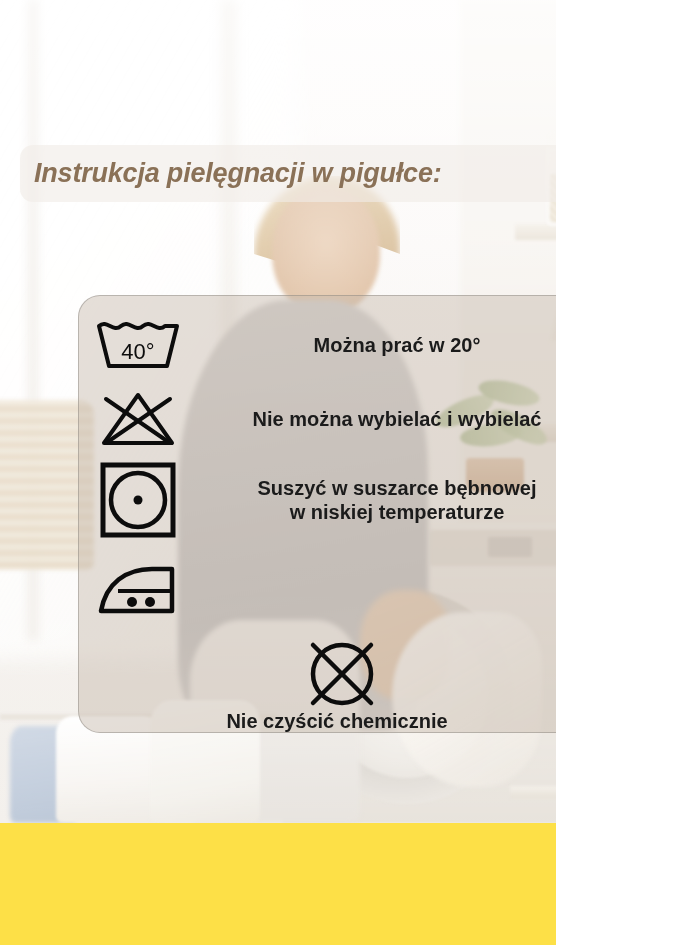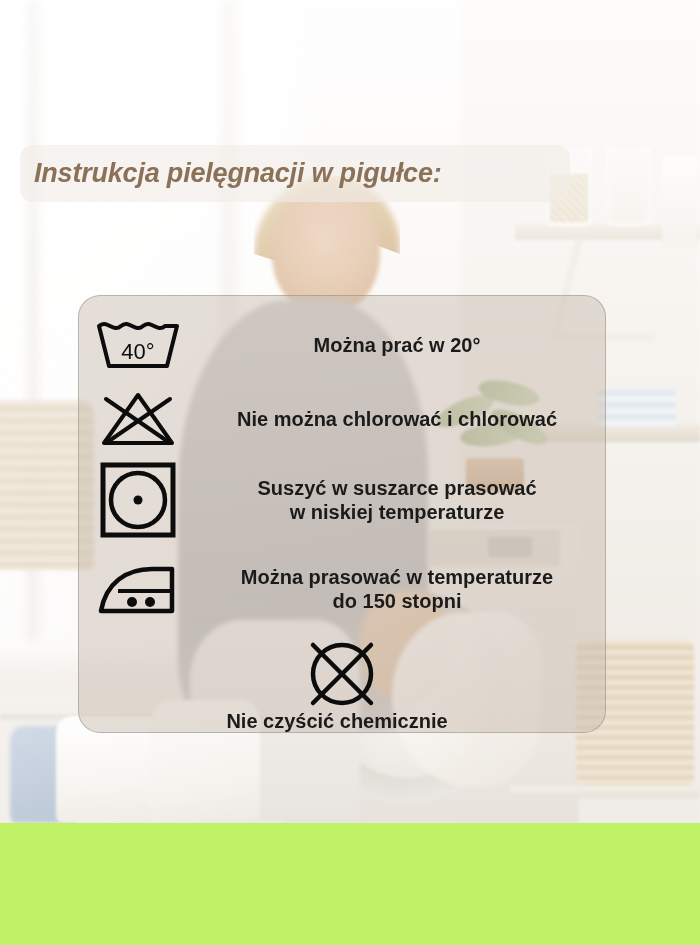--- a/index.html
+++ b/index.html
@@ -10,23 +10,23 @@
   body {
     width: 700px;
     height: 945px;
     font-family: "Liberation Sans", sans-serif;
     overflow: hidden;
   }
 
   
   .stage {
     position: relative;
-    width: 700px;
+    width: 556px;
     height: 945px;
-    background: #bef264;
+    background: #fde047;
     overflow: hidden;
   }
 
   
   .photo {
     position: absolute;
     left: 0;
     top: 0;
     width: 700px;
     height: 823px;
@@ -468,46 +468,44 @@
     </div>
 
     <div class="row r2">
       <div class="row-icon">
         <svg width="80" height="54" viewBox="0 0 80 54" aria-hidden="true">
           <path d="M40 3 L74 51 L6 51 Z" fill="none" stroke="#0c0c0c" stroke-width="4" stroke-linejoin="round"></path>
           <line x1="8" y1="7" x2="72" y2="51" stroke="#0c0c0c" stroke-width="4" stroke-linecap="round"></line>
           <line x1="72" y1="7" x2="8" y2="51" stroke="#0c0c0c" stroke-width="4" stroke-linecap="round"></line>
         </svg>
       </div>
-      <div class="row-label">Nie można chlorować i chlorować</div>
+      <div class="row-label">Nie można wybielać i wybielać</div>
     </div>
 
     <div class="row r3">
       <div class="row-icon">
         <svg width="78" height="76" viewBox="0 0 78 76" aria-hidden="true">
           <rect x="4" y="3" width="70" height="70" fill="none" stroke="#0c0c0c" stroke-width="5"></rect>
           <circle cx="39" cy="38" r="27" fill="none" stroke="#0c0c0c" stroke-width="4.5"></circle>
           <circle cx="39" cy="38" r="4.5" fill="#0c0c0c"></circle>
         </svg>
       </div>
-      <div class="row-label">Suszyć w suszarce prasować
+      <div class="row-label">Suszyć w suszarce bębnowej
 w niskiej temperaturze</div>
     </div>
 
     <div class="row r4">
       <div class="row-icon">
         <svg width="84" height="56" viewBox="0 0 84 56" aria-hidden="true">
           <path d="M5 50 C10 22, 30 8, 56 8 L76 8 L76 50 Z" fill="none" stroke="#0c0c0c" stroke-width="4.5" stroke-linejoin="round"></path>
           <line x1="22" y1="30" x2="76" y2="30" stroke="#0c0c0c" stroke-width="4"></line>
           <circle cx="36" cy="41" r="5" fill="#0c0c0c"></circle>
           <circle cx="54" cy="41" r="5" fill="#0c0c0c"></circle>
         </svg>
       </div>
-      <div class="row-label">Można prasować w temperaturze
-do 150 stopni</div>
     </div>
 
     <div class="row r5">
       <div class="row-icon">
         <svg width="74" height="70" viewBox="0 0 74 70" aria-hidden="true">
           <circle cx="37" cy="35" r="29" fill="none" stroke="#0c0c0c" stroke-width="4.5"></circle>
           <line x1="8" y1="6" x2="66" y2="64" stroke="#0c0c0c" stroke-width="4.5" stroke-linecap="round"></line>
           <line x1="66" y1="6" x2="8" y2="64" stroke="#0c0c0c" stroke-width="4.5" stroke-linecap="round"></line>
         </svg>
       </div>

